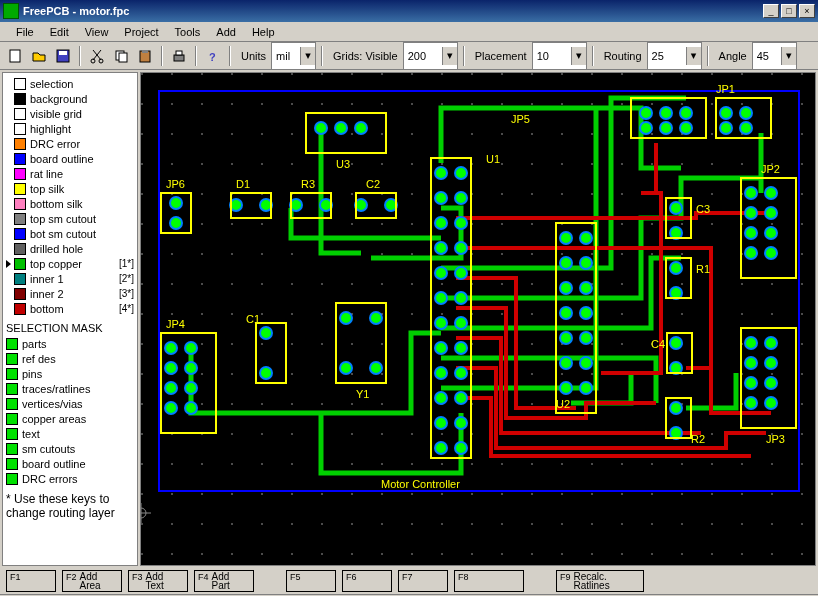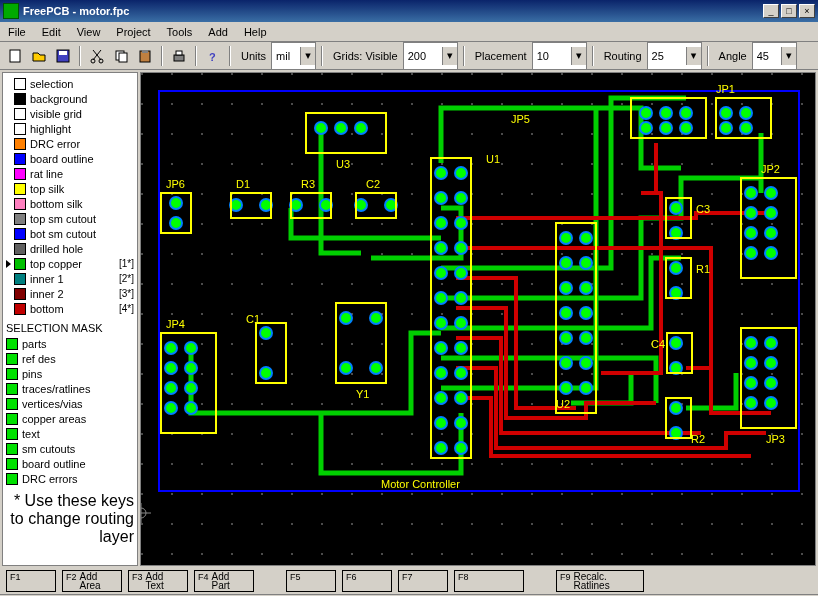--- a/index.html
+++ b/index.html
@@ -3,42 +3,42 @@
 <meta charset="utf-8">
 <style>
 * { box-sizing: border-box; margin: 0; padding: 0; font-family: "Tahoma", sans-serif; font-size: 11px; }
 body { width: 818px; height: 596px; background: #d4d0c8; overflow: hidden; }
 
 .titlebar { height: 22px; background: linear-gradient(#0a246a,#3a6ea5); color:#fff; display:flex; align-items:center; padding:0 3px; }
 .titlebar .icon { width:16px; height:16px; background:#0a0; margin-right:4px; border:1px solid #050; }
 .titlebar .title { flex:1; font-weight:bold; }
 .titlebar button { width:16px; height:14px; margin-left:2px; background:#d4d0c8; border:1px solid #fff; border-right-color:#404040; border-bottom-color:#404040; font-size:9px; line-height:10px; text-align:center; padding:0; }
 
-.menubar { height:20px; background:#d4d0c8; display:flex; align-items:center; padding:0 0; border-bottom:1px solid #808080;}
+.menubar { height:20px; background:#d4d0c8; display:flex; align-items:center; padding:0 8px; border-bottom:1px solid #808080;}
 .menubar span { padding:2px 8px; cursor:default; }
 
 .toolbar { height:28px; background:#d4d0c8; display:flex; align-items:center; padding:2px 4px; border-bottom:1px solid #808080; gap:2px;}
 .tbtn { width:22px; height:22px; border:1px solid #d4d0c8; display:flex; align-items:center; justify-content:center; }
 .tsep { width:2px; height:20px; border-left:1px solid #808080; border-right:1px solid #fff; margin:0 3px; }
 .tlabel { padding:0 3px 0 5px; }
 .tsel { height:28px; border:1px solid #808080; background:#fff; display:flex; align-items:center;}
 .tsel .v { padding:0 4px; min-width:28px;}
 .tsel .dd { width:15px; height:18px; background:#d4d0c8; border-left:1px solid #808080; text-align:center; line-height:16px; }
 
 .main { display:flex; height:498px; }
 .sidebar { width:136px; background:#fff; border:1px solid #808080; margin:2px; padding:3px; overflow:hidden;}
 .legend-row { display:flex; align-items:center; height:15px; }
 .swatch { width:12px; height:12px; border:1px solid #000; margin-right:4px; flex-shrink:0;}
 .legend-row .lbl { white-space:nowrap; }
 .legend-row .sfx { margin-left:auto; font-size:10px;}
 .tri { width:0;height:0;border-top:4px solid transparent;border-bottom:4px solid transparent;border-left:5px solid #000; margin-right:3px;}
 .section-title { margin-top:6px; margin-bottom:2px; font-size:11px; }
 .mask-row { display:flex; align-items:center; height:15px;}
 .mask-sw { width:12px; height:12px; background:#00e000; border:1px solid #000; margin-right:4px;}
-.hint { margin-top:6px; font-size:16px;text-align:right; }
+.hint { margin-top:6px; font-size:12px; }
 
 .canvas-wrap { flex:1; margin:2px 2px 2px 0; border:1px solid #808080; background:#000; position:relative; overflow:hidden;}
 .pcb-svg { position:absolute; top:0; left:0; }
 
 .fkeys { height:26px; display:flex; align-items:center; padding:2px 6px; gap:6px;}
 .fkey { border:1px solid #000; height:22px; display:flex; align-items:flex-start; padding:1px 3px; background:#d4d0c8; }
 .fkey .fn { font-size:9px; margin-right:3px; }
 .fkey .ft { font-size:10px; line-height:9px; white-space:pre; }
 
 .status { height:20px; display:flex; border-top:1px solid #808080;}

